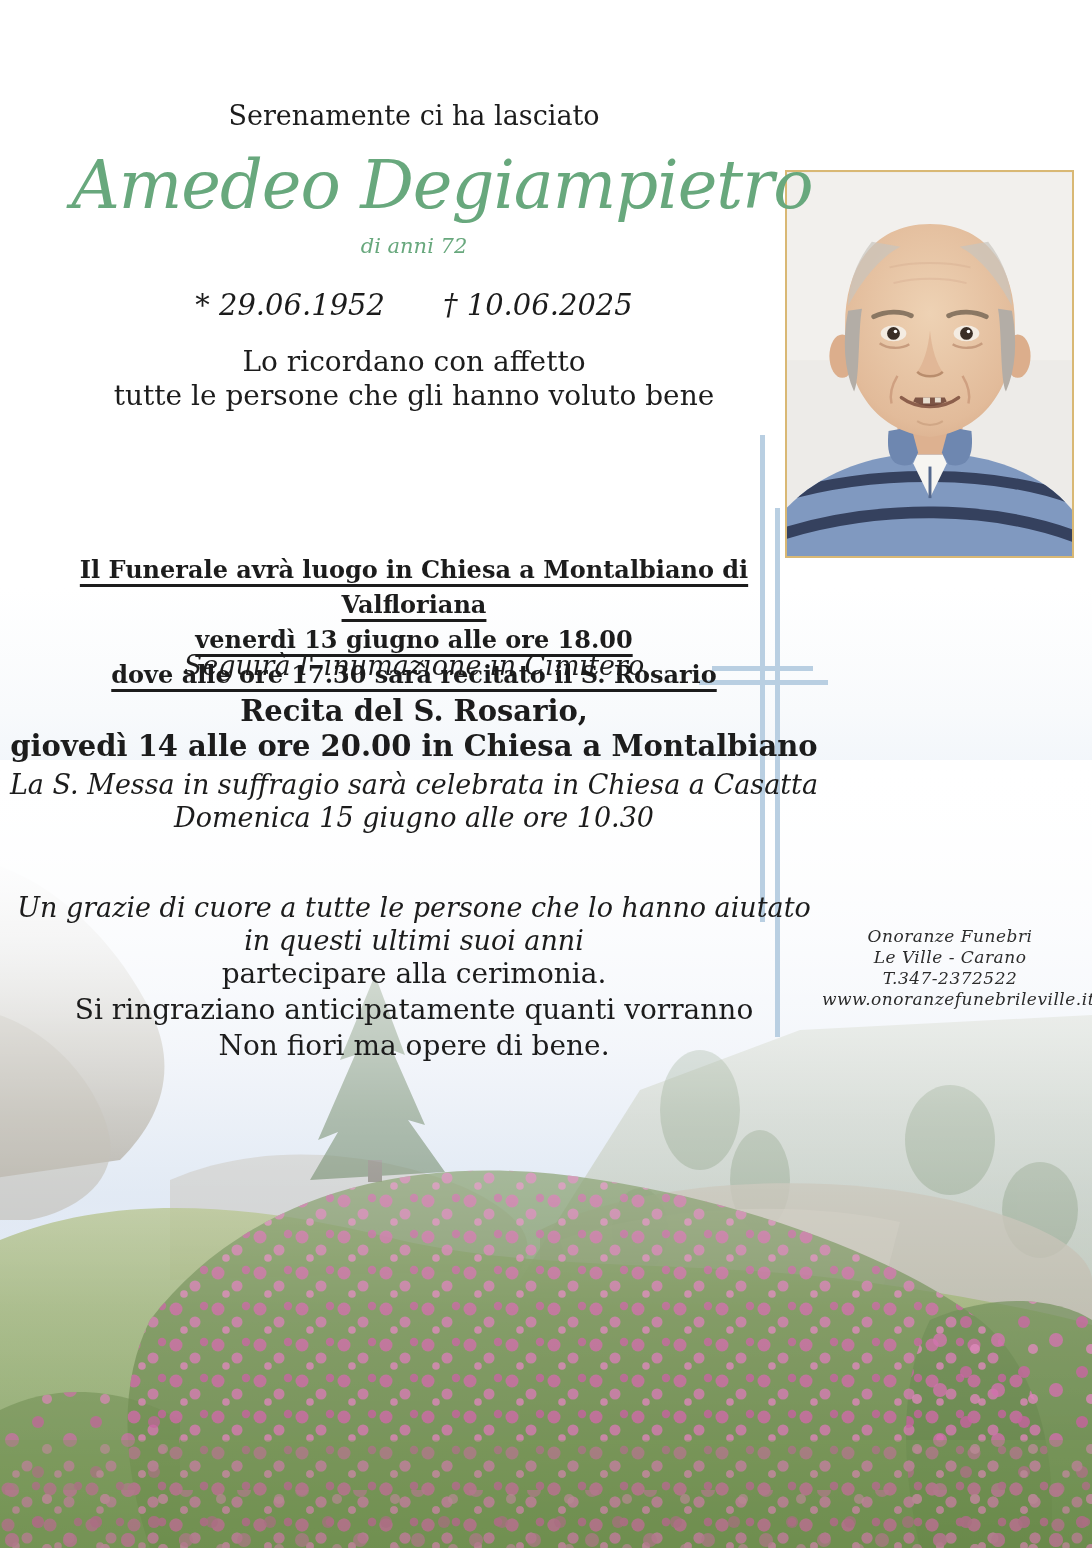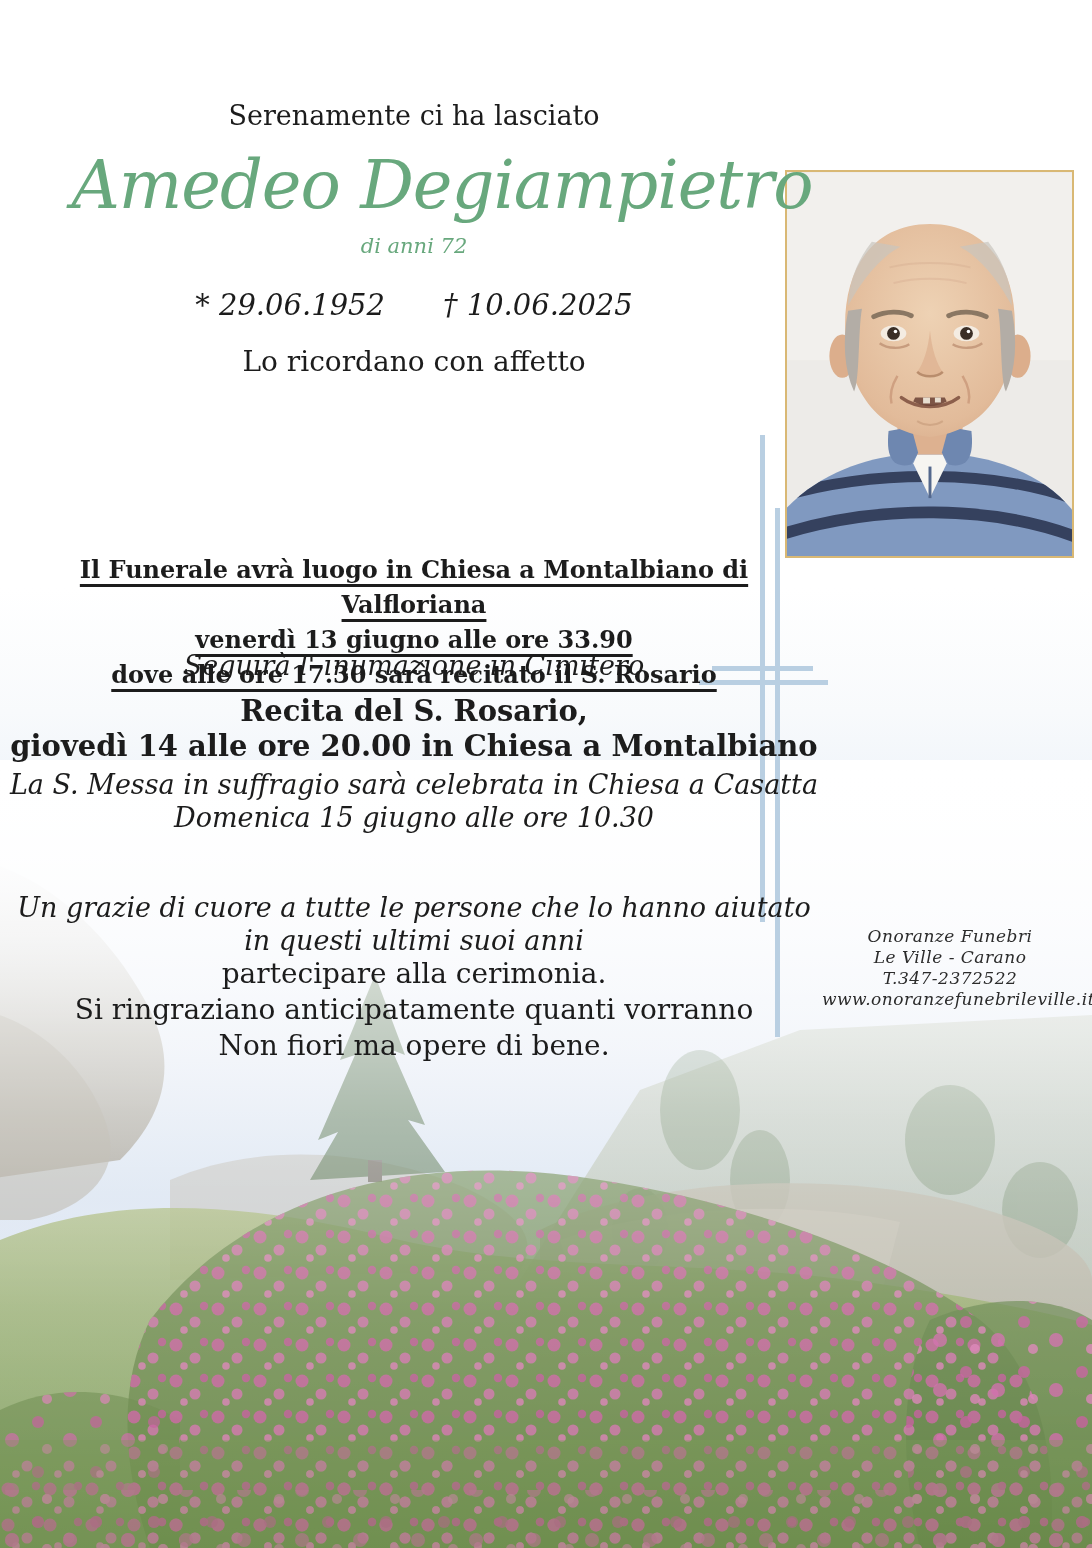--- a/index.html
+++ b/index.html
@@ -216,26 +216,27 @@
   <div class="tblock name">Amedeo Degiampietro</div>
 
   <div class="tblock age">di anni 72</div>
 
   <div class="tblock dates">
     <span class="birth">* 29.06.1952</span><span>† 10.06.2025</span>
   </div>
 
   <div class="tblock remember">
     <div>Lo ricordano con affetto</div>
+    <div>tutte le persone che gli hanno voluto bene</div>
   </div>
 
 
   <div class="tblock funeral">
     <div class="line">Il Funerale avrà luogo in Chiesa a Montalbiano di Valfloriana</div>
-    <div class="line">venerdì 13 giugno alle ore 33.90</div>
+    <div class="line">venerdì 13 giugno alle ore 18.00</div>
     <div class="line">dove alle ore 17.30 sarà recitato il S. Rosario</div>
   </div>
 
   <div class="tblock burial">Seguirà l' inumazione in Cimitero</div>
 
   <div class="tblock rosary">
     <div>Recita del S. Rosario,</div>
     <div>giovedì 14 alle ore 20.00 in Chiesa a Montalbiano</div>
   </div>
 

